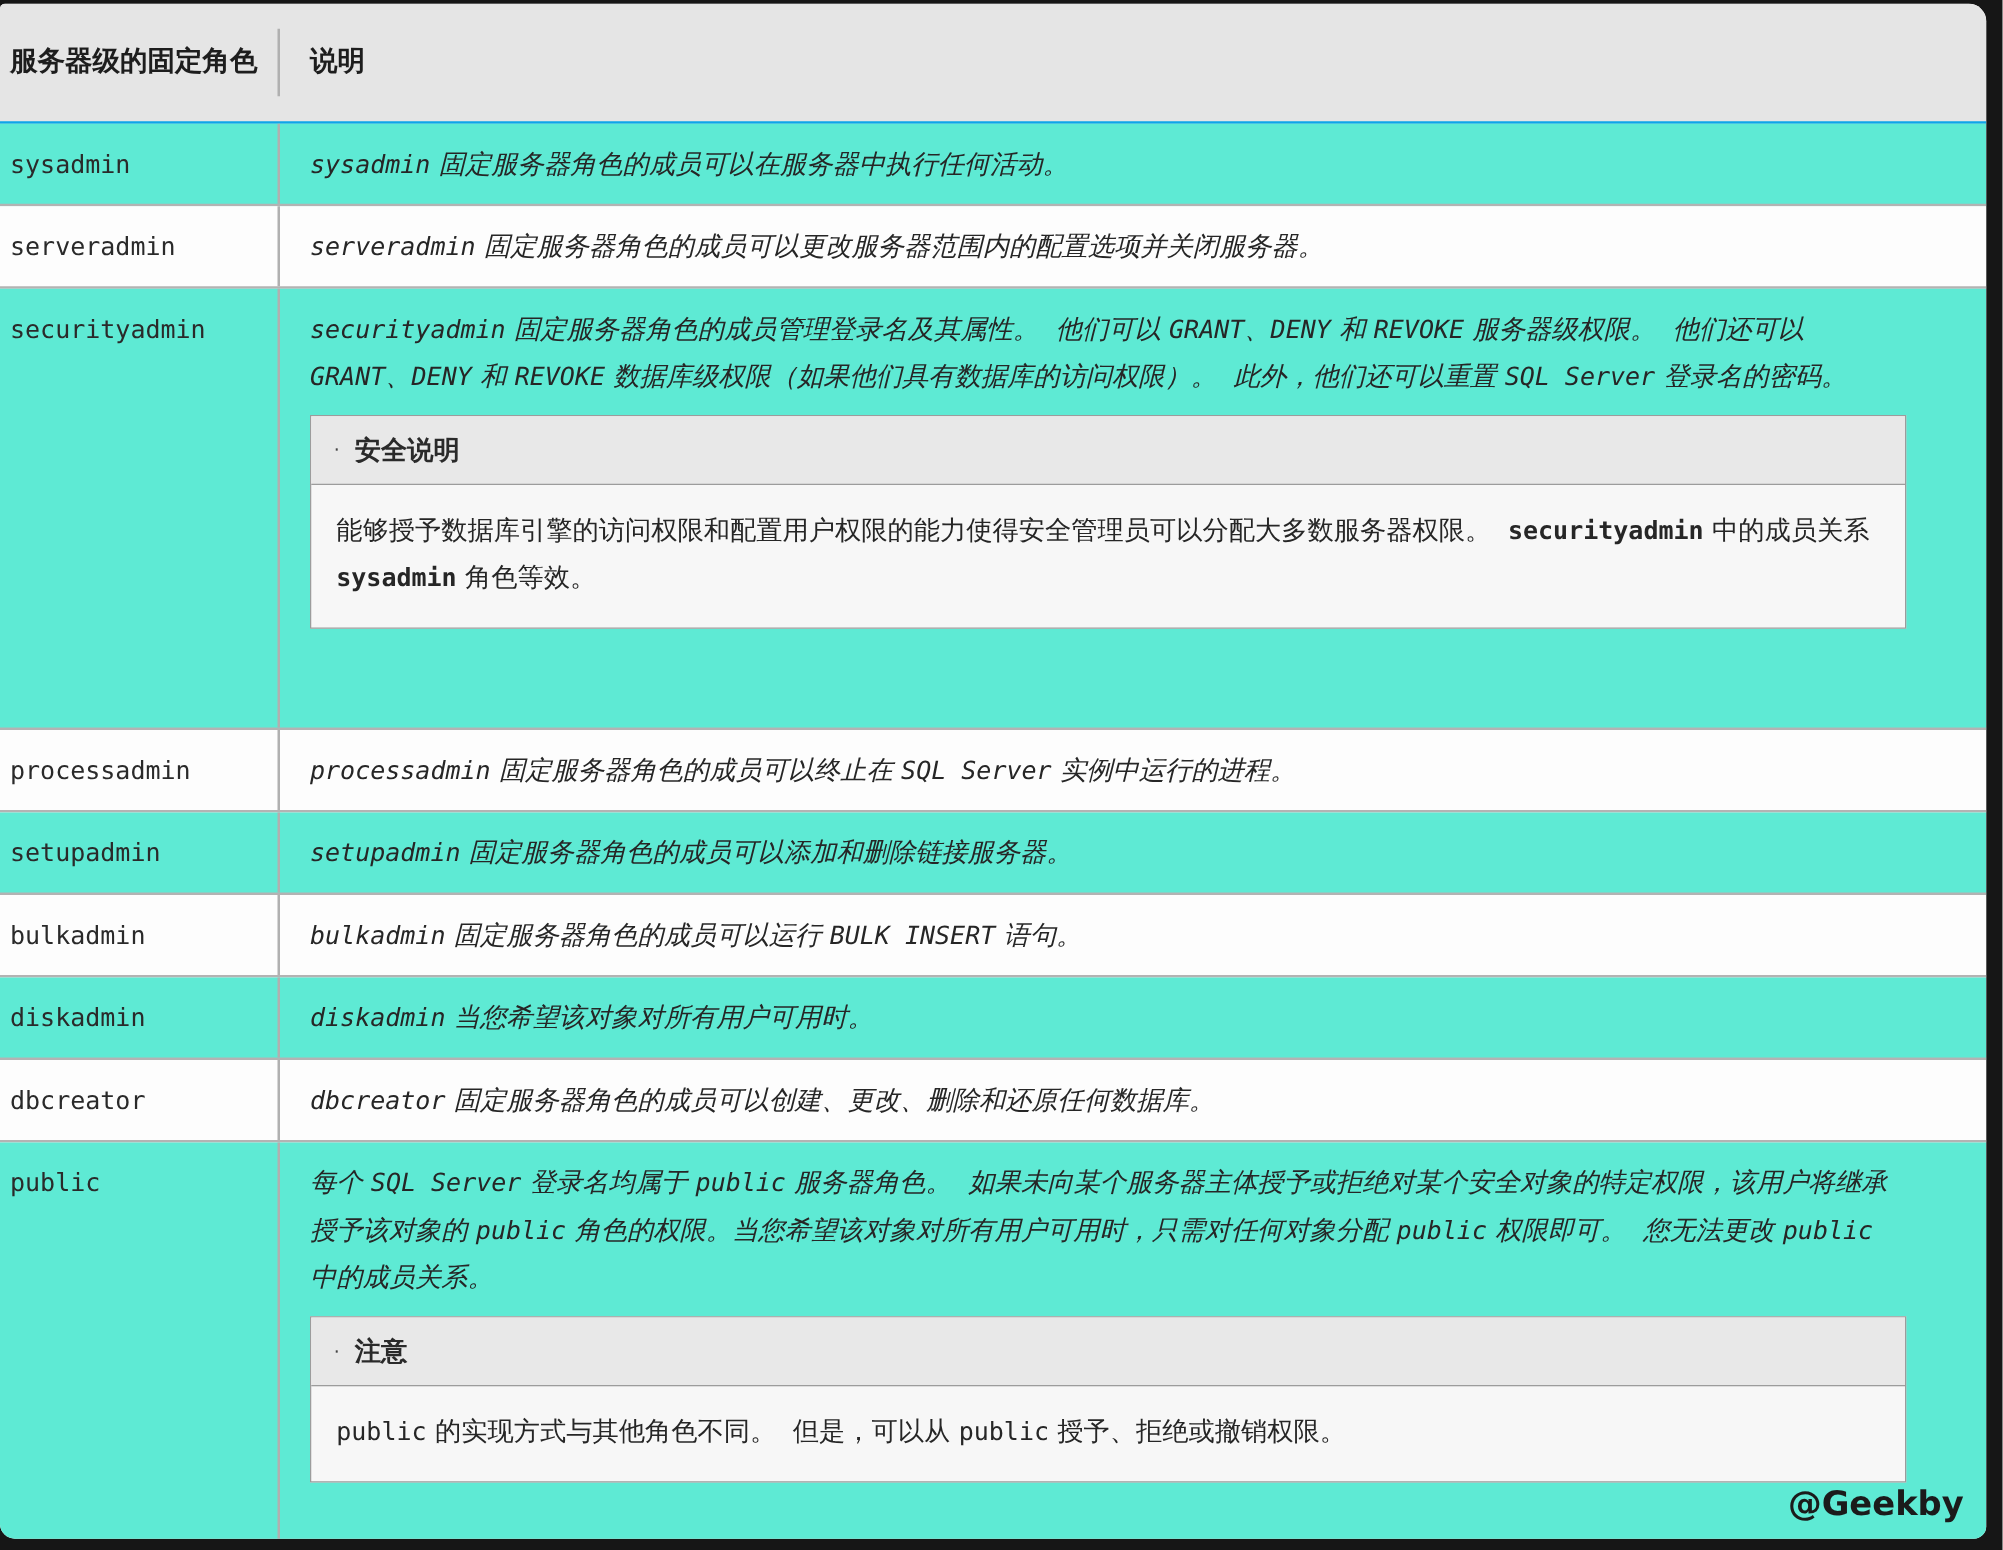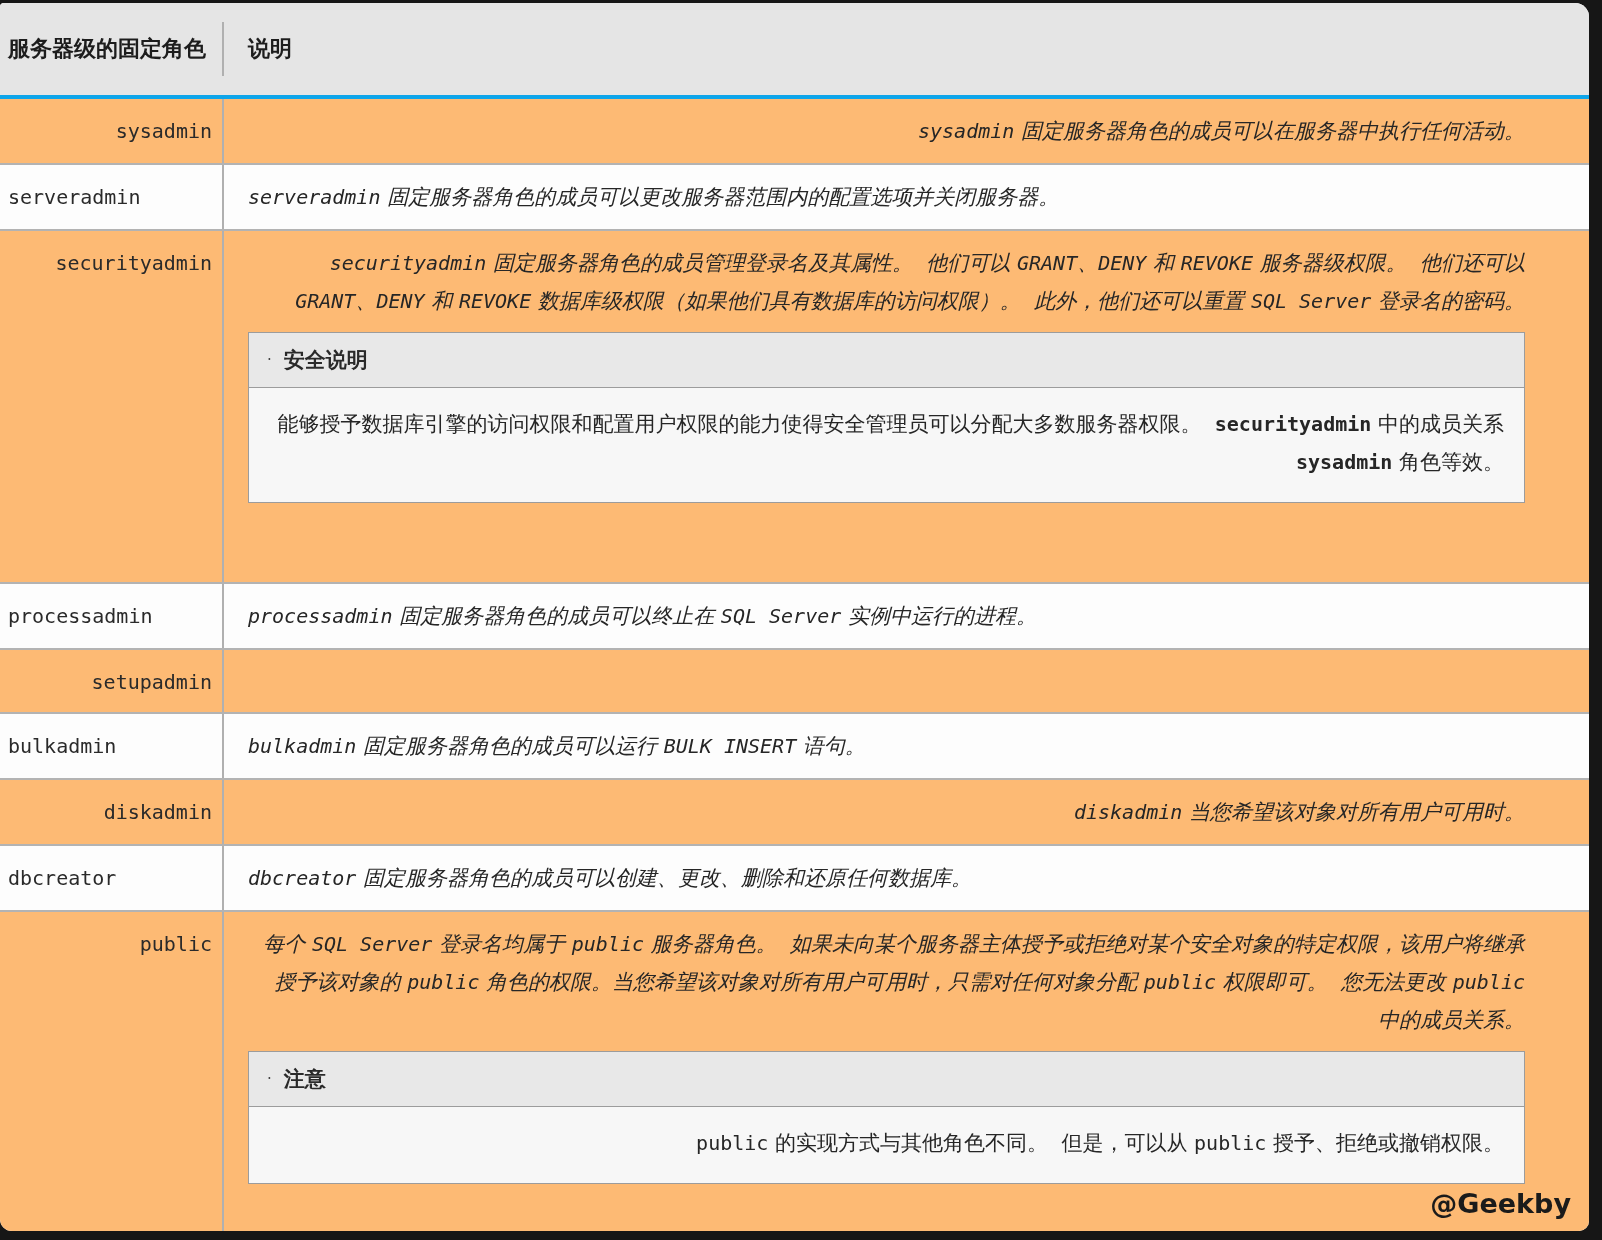--- a/index.html
+++ b/index.html
@@ -21,41 +21,41 @@
   
   .hdr-row,.row{
     display:flex;
     border-bottom:2px solid #b3b3b3;
     box-sizing:border-box;
   }
   .hdr-row{
     background:#e5e5e5;
     min-height:96px;
     align-items:center;
-    border-bottom:4px solid #0ea5e9;
+    border-bottom:2px solid #0ea5e9;
   }
   .cell{box-sizing:border-box;}
   .role-col{
     flex:0 0 224px;
     border-right:2px solid #b0b0b0;
     padding:10px 10px 10px 8px;
   }
   .desc-col{
     flex:1 1 auto;
     padding:12px 64px 12px 24px;
     min-width:0;
   }
   .hdr-role,.hdr-desc{
     font-weight:bold;
     font-size:22px;
     line-height:34px;
     color:#1d1d1d;
   }
   .row{background:#fdfdfd;}
-  .row.odd{background:#fdba74;text-align:right;}
+  .row.odd{background:#5eead4;}
   .row{min-height:64px;}
   .row .role-col{
     padding-top:20px;
     font-family:"DejaVu Sans Mono","Liberation Mono",monospace;
     font-size:20px;
     color:#2a2a2a;
   }
   .row .desc-col{padding-top:13px;padding-bottom:13px;}
   .desc{
     font-size:21px;
@@ -147,20 +147,23 @@
         </div>
       </div>
       <div class="row even r-processadmin">
         <div class="cell role-col">processadmin</div>
         <div class="cell desc-col">
           <div class="desc"><span class="code">processadmin</span><span class="txt"> 固定服务器角色的成员可以终止在 </span><span class="code">SQL Server</span><span class="txt"> 实例中运行的进程。</span></div>
         </div>
       </div>
       <div class="row odd r-setupadmin">
         <div class="cell role-col">setupadmin</div>
+        <div class="cell desc-col">
+          <div class="desc"><span class="code">setupadmin</span><span class="txt"> 固定服务器角色的成员可以添加和删除链接服务器。</span></div>
+        </div>
       </div>
       <div class="row even r-bulkadmin">
         <div class="cell role-col">bulkadmin</div>
         <div class="cell desc-col">
           <div class="desc"><span class="code">bulkadmin</span><span class="txt"> 固定服务器角色的成员可以运行 </span><span class="code">BULK INSERT</span><span class="txt"> 语句。</span></div>
         </div>
       </div>
       <div class="row odd r-diskadmin">
         <div class="cell role-col">diskadmin</div>
         <div class="cell desc-col">

